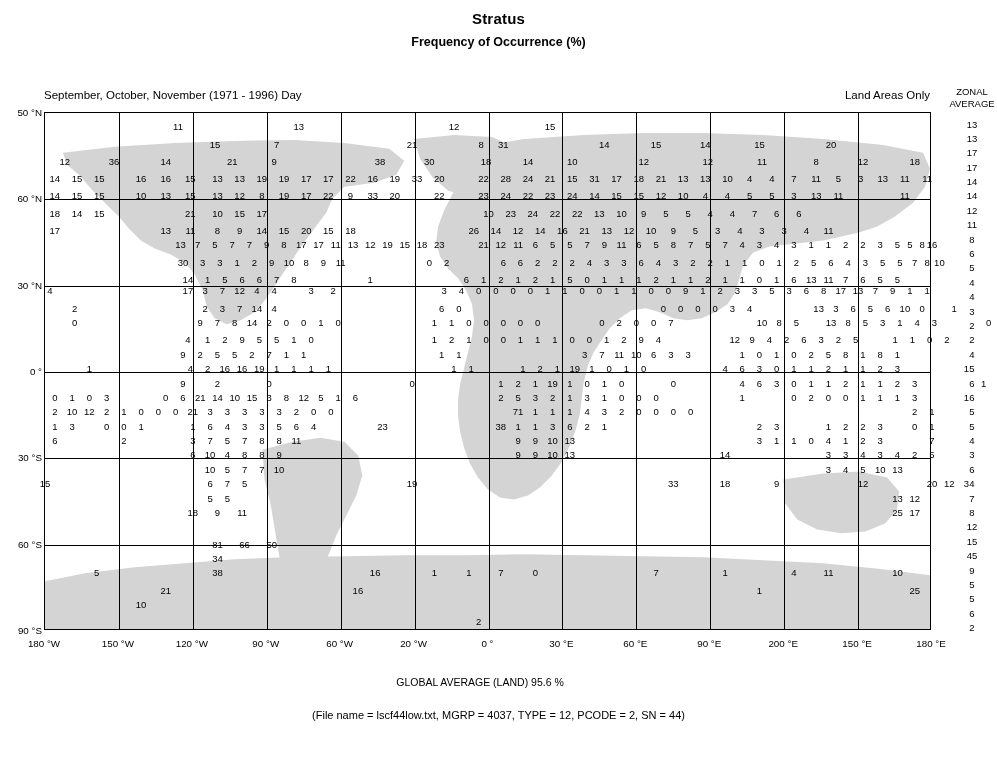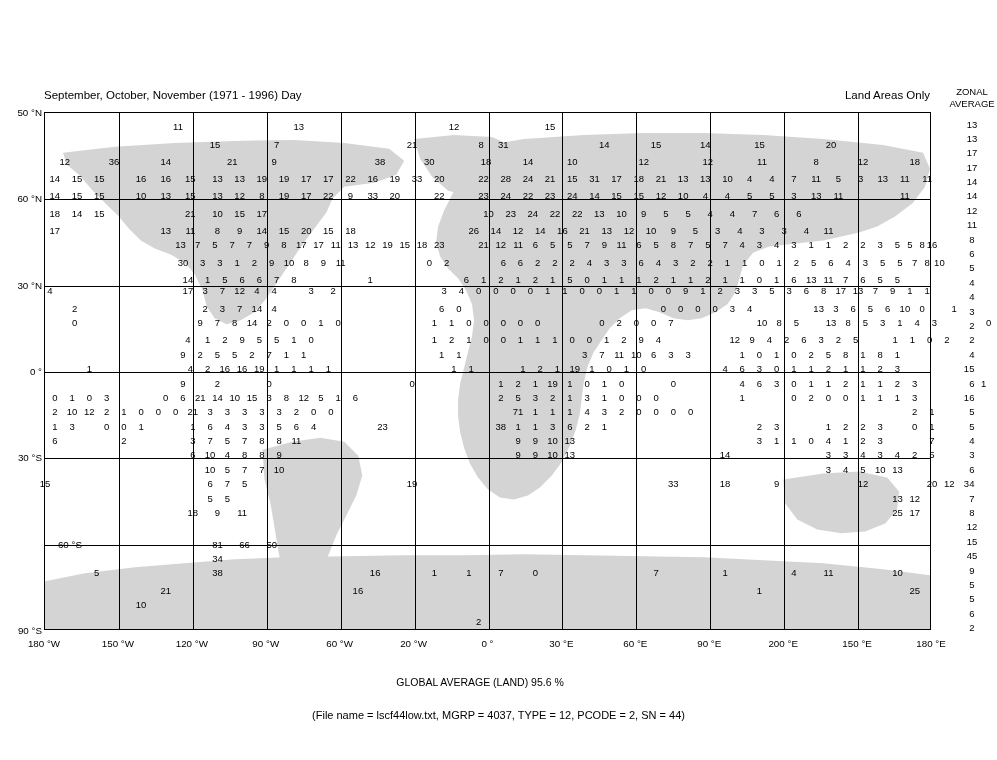--- a/index.html
+++ b/index.html
@@ -142,20 +142,22 @@
     top: 709px;
     width: 997px;
     text-align: center;
     font-size: 11px;
   }
 </style>
 </head>
 <body>
 
 <div id="title-block">
+  <div id="chart-title">Stratus</div>
+  <div id="chart-subtitle">Frequency of Occurrence (%)</div>
 </div>
 
 <div id="subhead-left">September, October, November (1971 - 1996) Day</div>
 <div id="subhead-right">Land Areas Only</div>
 
 <div id="zonal-header">
   <div>ZONAL</div>
   <div>AVERAGE</div>
 </div>
 
@@ -865,21 +867,21 @@
       <span class="cellval" style="left: 433.644px; top: 509.367px;">2</span>
     </div>
 </div>
 
 <div id="axes-layer">
     <div class="ylab" style="left: 0px; top: 112px;">50 °N</div>
     <div class="ylab" style="left: 0px; top: 198.333px;">60 °N</div>
     <div class="ylab" style="left: 0px; top: 284.667px;">30 °N</div>
     <div class="ylab" style="left: 0px; top: 371px;">0 °</div>
     <div class="ylab" style="left: 0px; top: 457.333px;">30 °S</div>
-    <div class="ylab" style="left: 0px; top: 543.667px; margin-left: 40px;">60 °S</div>
+    <div class="ylab" style="left: 0px; top: 543.667px;">60 °S</div>
     <div class="ylab" style="left: 0px; top: 630px;">90 °S</div>
     <div class="xlab" style="left: 9px;">180 °W</div>
     <div class="xlab" style="left: 82.9167px;">150 °W</div>
     <div class="xlab" style="left: 156.833px;">120 °W</div>
     <div class="xlab" style="left: 230.75px;">90 °W</div>
     <div class="xlab" style="left: 304.667px;">60 °W</div>
     <div class="xlab" style="left: 378.583px;">20 °W</div>
     <div class="xlab" style="left: 452.5px;">0 °</div>
     <div class="xlab" style="left: 526.417px;">30 °E</div>
     <div class="xlab" style="left: 600.333px;">60 °E</div>

